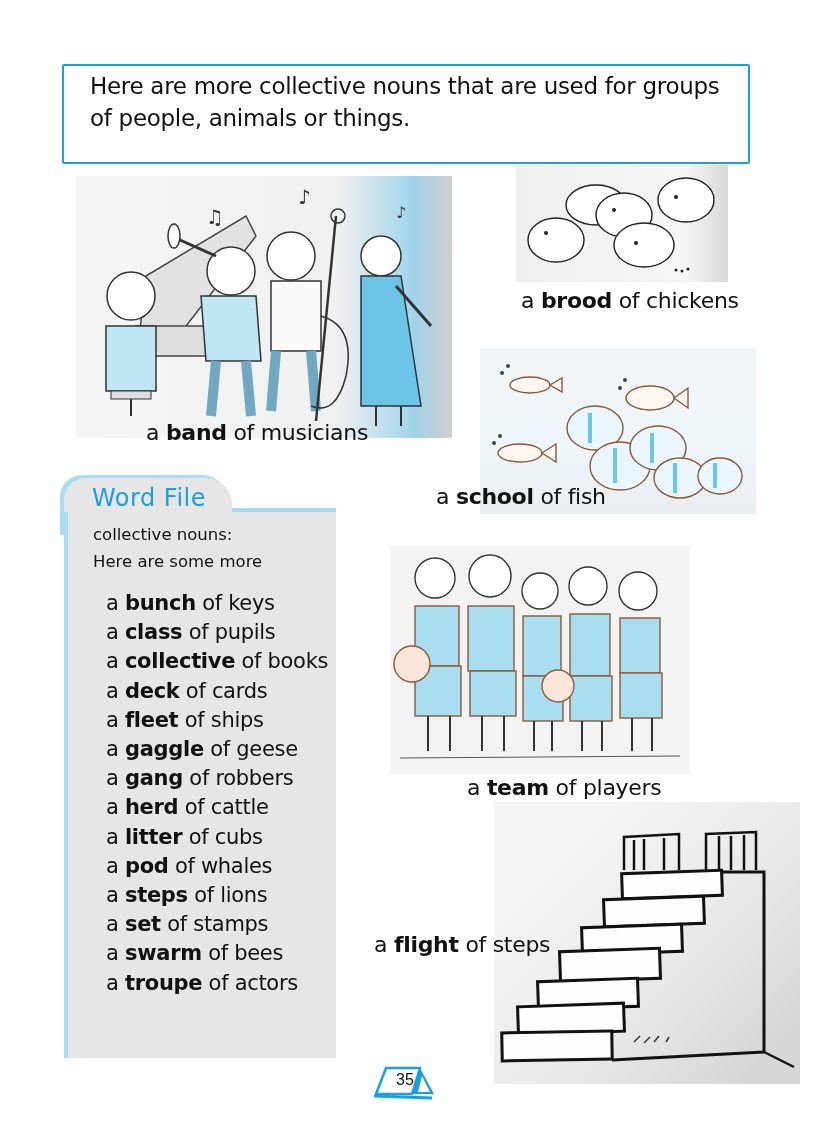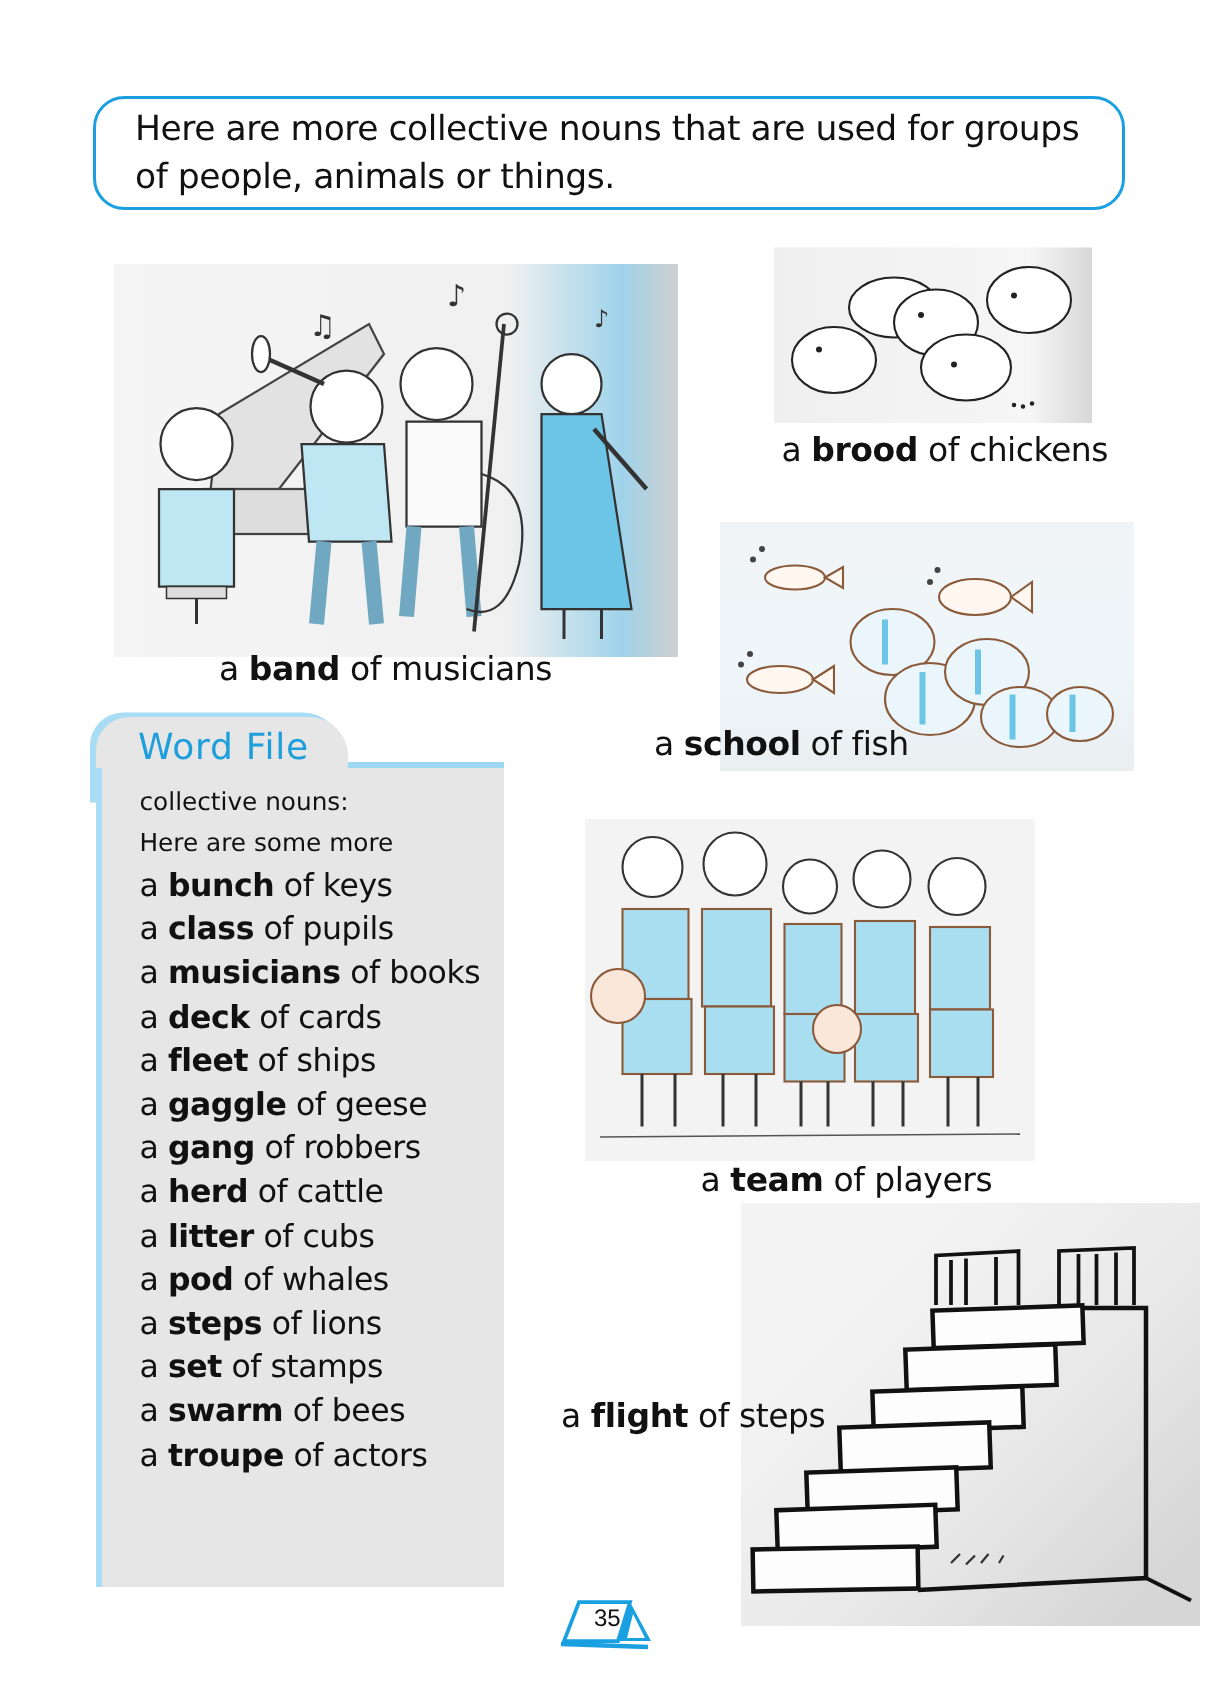--- a/index.html
+++ b/index.html
@@ -1,34 +1,34 @@
 <!DOCTYPE html>
 <html><head>
 <meta charset="utf-8">
 <style>
   html, body { margin:0; padding:0; background:#ffffff; }
   body { width:816px; height:1123px; position:relative; overflow:hidden;
          font-family:"DejaVu Sans", sans-serif; color:#111; }
-  .intro-box { position:absolute; left:62px; top:64px; width:688px; height:76px;
-    border:2.5px solid #1aa0e0; border-radius:21px; box-sizing:border-box;
+  .intro-box { position:absolute; left:62px; top:64px; width:688px; height:100px;
+    border:2.5px solid #1aa0e0; border-radius:2px; box-sizing:border-box;
     padding:4px 0 0 26px; font-size:23px; line-height:32px; letter-spacing:-0.3px; }
   .pic { position:absolute; background:#f2f2f2; overflow:hidden; }
   .caption { position:absolute; font-size:22px; white-space:nowrap; letter-spacing:-0.3px; }
   .caption b { font-weight:bold;margin-top:12px; }
   
   .wf-tab { position:absolute; left:64px; top:478px; width:168px; height:60px;
     background:#e6e6e6; border-radius:22px 26px 0 0;
     box-shadow:-4px -3px 0 0 #a9dcf5; }
   .wf-body { position:absolute; left:64px; top:512px; width:272px; height:546px;
     background:#e6e6e6; border-left:4px solid #a9dcf5; box-sizing:border-box; }
   .wf-top-strip { position:absolute; left:232px; top:508px; width:104px; height:6px; background:#9ed8f3; }
   .wf-title { position:absolute; left:92px; top:484px; font-size:24px; color:#1e9fdc;
     letter-spacing:0.5px; }
   .wf-intro { position:absolute; left:93px; top:521px; font-size:16.5px; line-height:27px; width:230px; }
-  .wf-list { position:absolute; left:93px; top:576px; margin:0; padding:0; list-style:none;
+  .wf-list { position:absolute; left:93px; top:576px; margin:13px; padding:0; list-style:none;
     font-size:21px; line-height:29.2px; letter-spacing:-0.3px; }
   .wf-list b { font-weight:bold; }
   .page-num { position:absolute; left:372px; top:1062px; width:66px; height:38px; }
   .page-num span { position:absolute; left:24px; top:9px; font-size:16px; font-family:"Liberation Sans", sans-serif; }
   svg { display:block; }
 </style>
 </head>
 <body>
 
 <div class="intro-box">
@@ -63,21 +63,21 @@
     <path d="M285 100 L325 100 L345 230 L285 230 Z" fill="#6cc4e6" stroke="#333" stroke-width="1.5"></path>
     <line x1="300" y1="230" x2="300" y2="250" stroke="#333" stroke-width="2"></line>
     <line x1="325" y1="230" x2="325" y2="250" stroke="#333" stroke-width="2"></line>
     <path d="M320 110 L355 150" stroke="#333" stroke-width="3"></path>
 
     <text x="130" y="48" font-size="20" fill="#333">♫</text>
     <text x="222" y="28" font-size="20" fill="#333">♪</text>
     <text x="320" y="42" font-size="16" fill="#333">♪</text>
   </svg>
 </div>
-<div class="caption" style="left:146px; top:434px;">
+<div class="caption" style="left:146px; top:420px;">
   <span>a</span> <b>band</b> <span>of musicians</span>
 </div>
 
 <div class="pic" style="left:516px; top:165px; width:212px; height:117px; background:linear-gradient(90deg,#efefef,#f6f6f6 80%,#d8d8d8);">
   <svg width="212" height="117" viewBox="0 0 212 117">
     <g fill="#fff" stroke="#222" stroke-width="1.4">
       <ellipse cx="40" cy="75" rx="28" ry="22"></ellipse>
       <ellipse cx="80" cy="40" rx="30" ry="20"></ellipse>
       <ellipse cx="108" cy="50" rx="28" ry="22"></ellipse>
       <ellipse cx="128" cy="80" rx="30" ry="22"></ellipse>
@@ -219,21 +219,21 @@
 <div class="wf-top-strip"></div>
 <div class="wf-body"></div>
 <div class="wf-title">Word File</div>
 <div class="wf-intro">
   <div>collective nouns:</div>
   <div>Here are some more</div>
 </div>
 <ul class="wf-list">
   <li><span>a</span> <b>bunch</b> <span>of keys</span></li>
   <li><span>a</span> <b>class</b> <span>of pupils</span></li>
-  <li><span>a</span> <b>musicians</b> <span>of books</span></li>
+  <li><span>a</span> <b>collective</b> <span>of books</span></li>
   <li><span>a</span> <b>deck</b> <span>of cards</span></li>
   <li><span>a</span> <b>fleet</b> <span>of ships</span></li>
   <li><span>a</span> <b>gaggle</b> <span>of geese</span></li>
   <li><span>a</span> <b>gang</b> <span>of robbers</span></li>
   <li><span>a</span> <b>herd</b> <span>of cattle</span></li>
   <li><span>a</span> <b>litter</b> <span>of cubs</span></li>
   <li><span>a</span> <b>pod</b> <span>of whales</span></li>
   <li><span>a</span> <b>steps</b> <span>of lions</span></li>
   <li><span>a</span> <b>set</b> <span>of stamps</span></li>
   <li><span>a</span> <b>swarm</b> <span>of bees</span></li>

